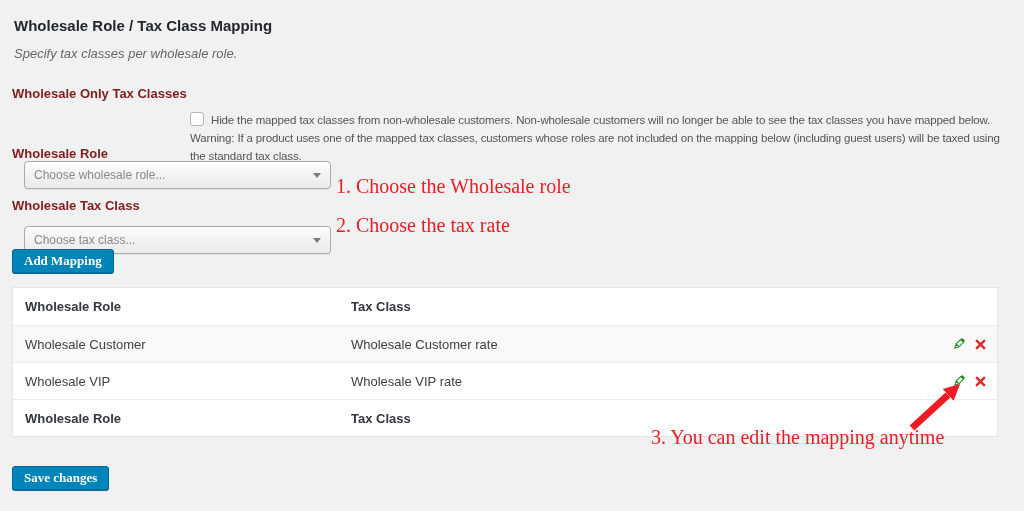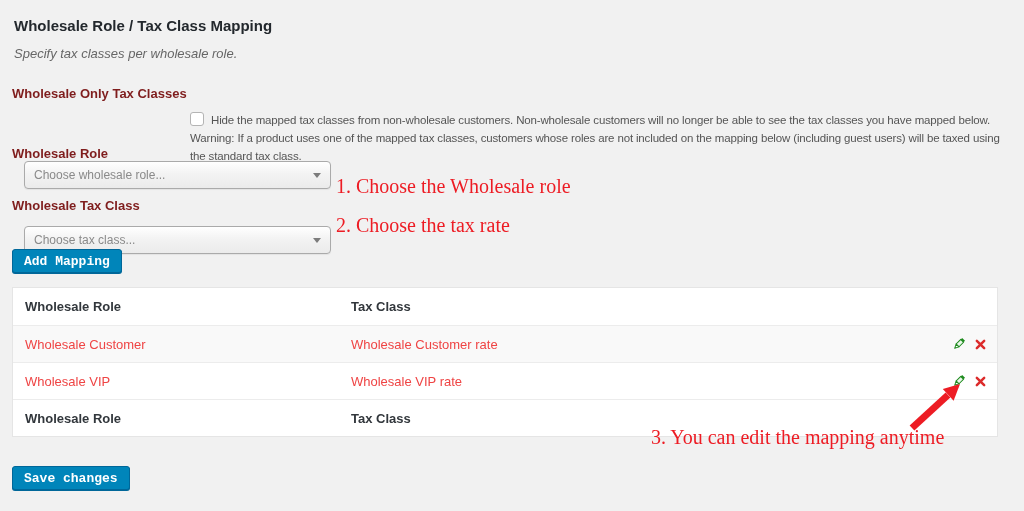--- a/index.html
+++ b/index.html
@@ -45,39 +45,39 @@
   .select-arrow {
     width:0; height:0;
     border-left:4px solid transparent; border-right:4px solid transparent;
     border-top:5px solid #7c7c7c;
   }
 
   .btn {
     background:#0085ba; border:1px solid #006799; border-radius:3px;
     box-shadow:0 1px 0 #006799;
     color:#fff; font-size:13px; font-weight:600;
-    font-family:Liberation Mono, monospace;
+    font-family:Liberation Serif, serif;
     height:24px; padding:0 11px; cursor:pointer;
   }
   .btn-add  { left:12px; top:249px; }
   .btn-save { left:12px; top:466px; }
 
   .ann { font-family:"Liberation Serif", serif; font-size:20px; color:#ed1c24; white-space:nowrap; }
   .ann-1 { left:336px; top:159px;margin-top:16px; }
   .ann-2 { left:336px; top:214px; }
   .ann-3 { left:651px; top:426px; }
 
   .map-table {
     left:12px; top:287px; width:986px;
     background:#fff; border:1px solid #e5e5e5;
   }
   .trow { display:flex; height:37px; align-items:center; }
   .trow + .trow { border-top:1px solid #ececec; }
   .trow.alt { background:#f9f9f9; }
-  .tc { font-size:13px; color:#ef4444; }
+  .tc { font-size:13px; color:#404040; }
   .tc1 { width:338px; padding-left:12px; }
   .tc2 { flex:1; padding-left:0; }
   .thead .tc, .tfoot .tc { font-weight:700; color:#32373c; }
   .tc3 { width:66px; display:flex; align-items:center; justify-content:flex-end; gap:9px; padding-right:11px; }
   .icon-btn { display:inline-flex; cursor:pointer; line-height:0; }
 
   .arrow-svg { left:898px; top:380px; }
 </style>
 </head>
 <body>

